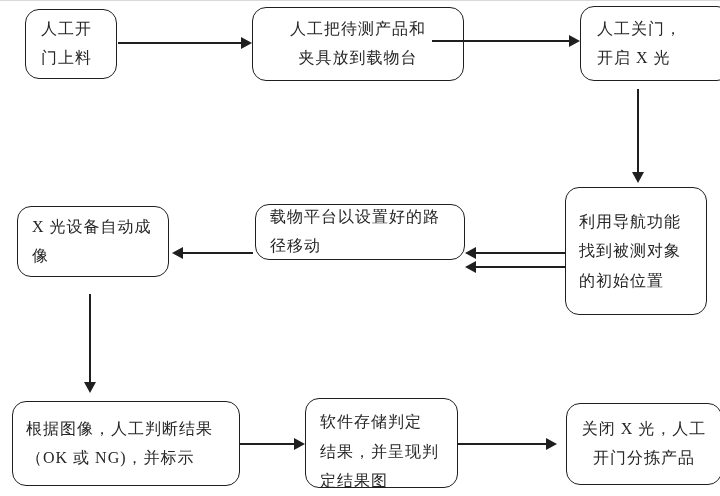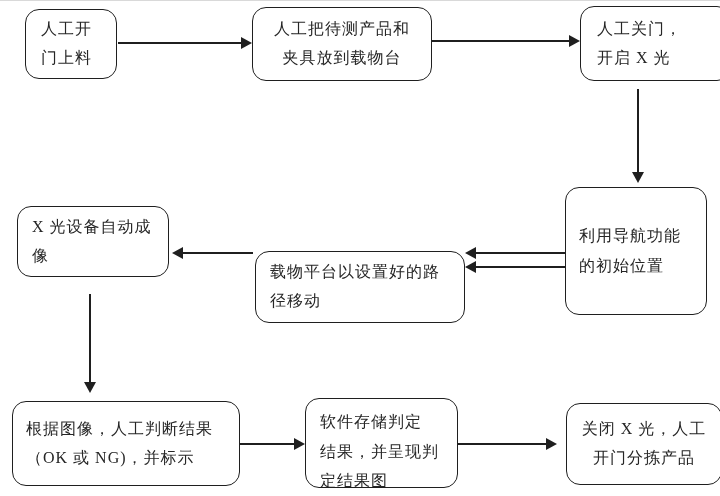--- a/index.html
+++ b/index.html
@@ -28,24 +28,24 @@
     flex-direction: column;
     justify-content: center;
     color: #262626;
     font-size: 16px;
     letter-spacing: 1px;
     line-height: 1.8;
   }
   .node .ln { display: block; white-space: nowrap; }
 
   .n1 { left: 25px;  top: 8px;   width: 92px;  height: 70px;  padding-left: 15px; }
-  .n2 { left: 252px; top: 6px;   width: 180px; height: 74px;  text-align: center; }
+  .n2 { left: 252px; top: 6px;   width: 212px; height: 74px;  text-align: center; }
   .n3 { left: 580px; top: 5px;   width: 151px; height: 75px;  padding-left: 16px; }
   .n4 { left: 565px; top: 186px; width: 142px; height: 128px; padding-left: 13px; line-height: 1.85; }
-  .n5 { left: 255px; top: 203px; width: 210px; height: 72px;  padding-left: 14px; margin-top: 47px; }
+  .n5 { left: 255px; top: 203px; width: 210px; height: 56px;  padding-left: 14px; }
   .n6 { left: 17px;  top: 205px; width: 152px; height: 71px;  padding-left: 14px; }
   .n7 { left: 12px;  top: 400px; width: 228px; height: 85px;  padding-left: 13px; justify-content: center; }
   .n8 { left: 305px; top: 397px; width: 153px; height: 90px;  padding-left: 14px;
         justify-content: flex-start; padding-top: 8px; overflow: hidden; line-height: 1.85; }
   .n9 { left: 566px; top: 402px; width: 156px; height: 82px;  text-align: center; }
 
   
   .arrow { position: absolute; }
   .arrow::before, .arrow::after { content: ""; position: absolute; }
 
@@ -85,20 +85,21 @@
     <span class="ln">夹具放到载物台</span>
   </div>
 
   <div class="node n3">
     <span class="ln">人工关门，</span>
     <span class="ln">开启 X 光</span>
   </div>
 
   <div class="node n4">
     <span class="ln">利用导航功能</span>
+    <span class="ln">找到被测对象</span>
     <span class="ln">的初始位置</span>
   </div>
 
   <div class="node n5">
     <span class="ln">载物平台以设置好的路</span>
     <span class="ln">径移动</span>
   </div>
 
   <div class="node n6">
     <span class="ln">X 光设备自动成</span>

